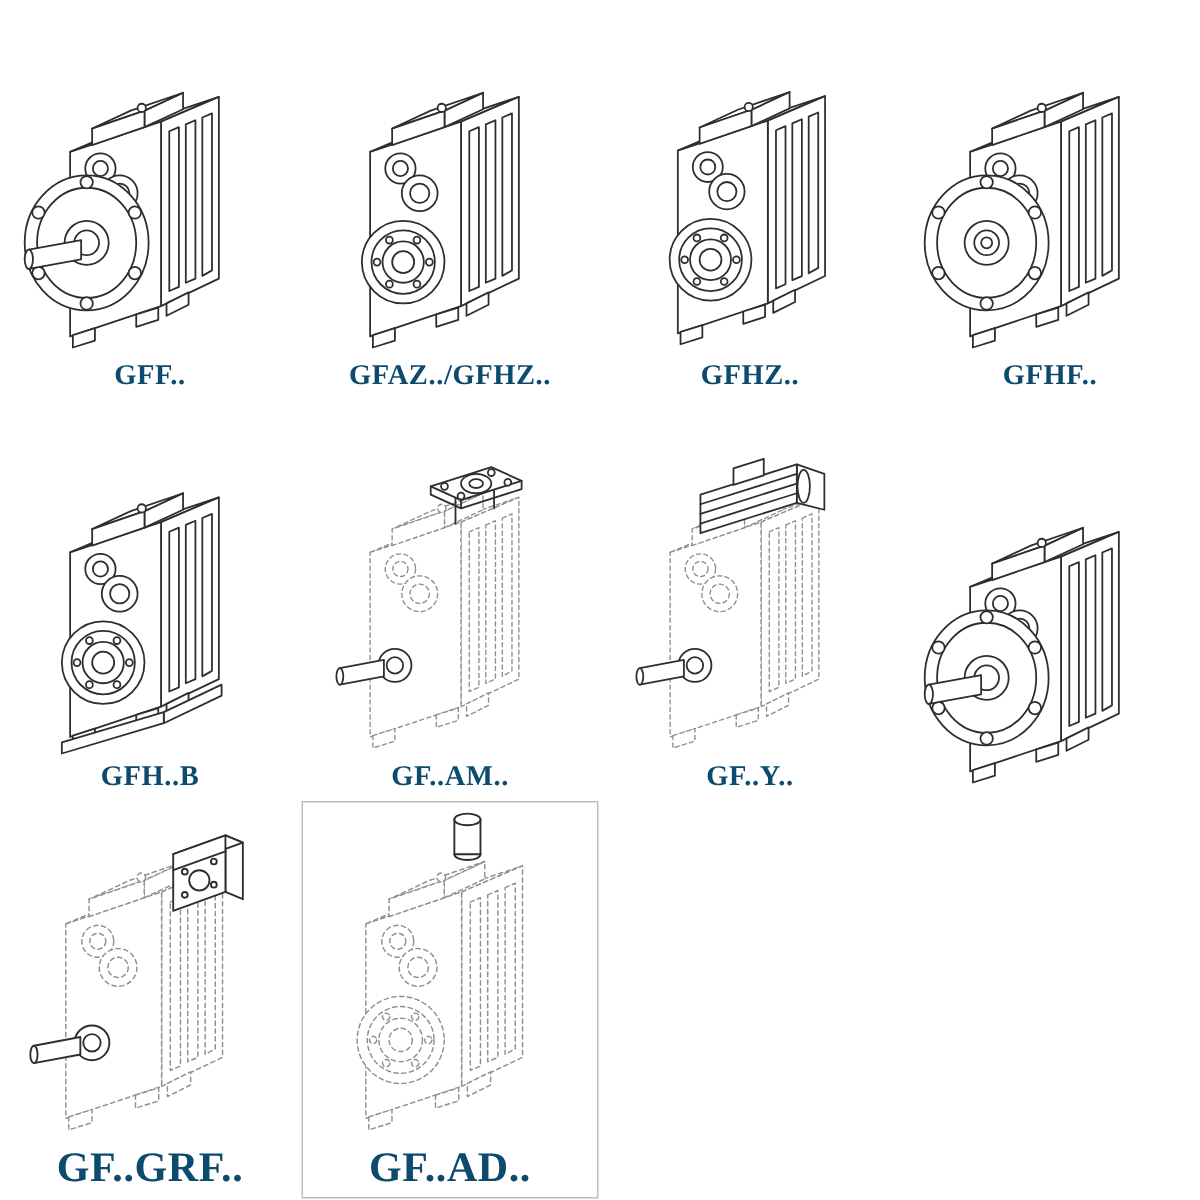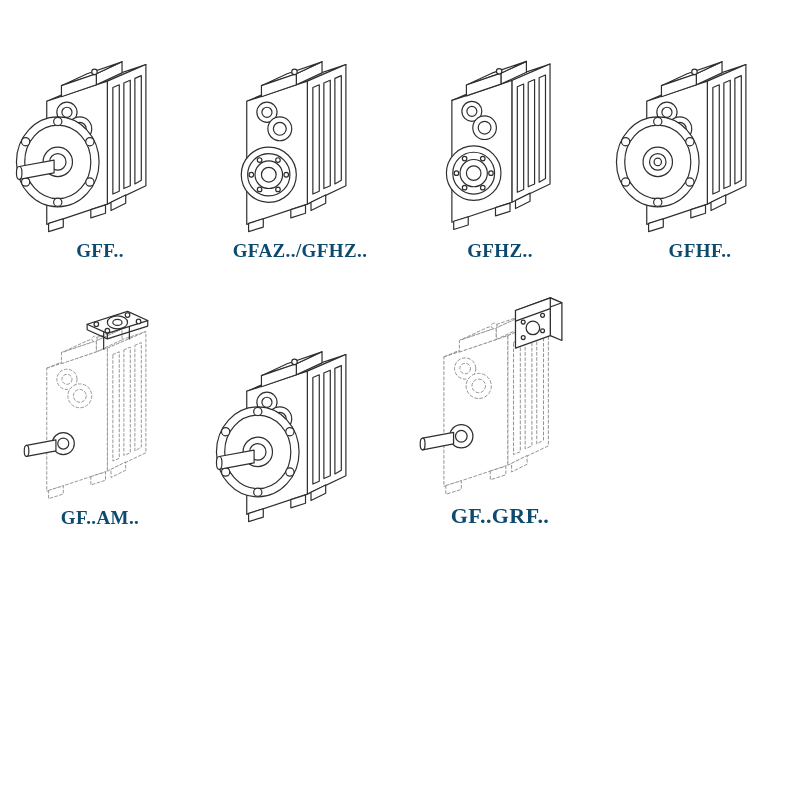--- a/index.html
+++ b/index.html
@@ -31,21 +31,21 @@
   .ink { stroke: #2e2e2e; fill: #ffffff; stroke-width: 1.3; }
   figcaption {
     font-weight: bold;
     font-size: 19px;
     letter-spacing: 0.4px;
     color: #0c4a6e;
     margin-top: 1px;
     white-space: nowrap;
     line-height: 1.2;
   }
-  .label-lg { font-size: 22px; }
+  .label-lg { font-size: 28px; }
   .boxed { outline: 1px solid #bdbdbd; outline-offset: -2px; }
 </style>
 </head>
 <body>
 
 <svg width="0" height="0" style="position:absolute" aria-hidden="true">
 <defs>
 
   <g id="gb-body">
     <polygon points="42,94 108,72 150,54 84,76"></polygon>
@@ -247,37 +247,55 @@
   </figure>
 
   <figure class="cell">
     <svg class="drawing" viewBox="0 0 200 244" aria-label="helical-gearbox-hollow-shaft-output-flange-drawing">
       <use href="#v-flange-hollow" class="ink"></use>
     </svg>
     <figcaption>GFHF..</figcaption>
   </figure>
 
 
+  <figure class="cell">
+    <svg class="drawing" viewBox="0 0 200 244" aria-label="helical-gearbox-hollow-shaft-foot-base-drawing">
+      <use href="#v-hollow-base" class="ink"></use>
+    </svg>
+    <figcaption>GFH..B</figcaption>
+  </figure>
 
   <figure class="cell">
     <svg class="drawing" viewBox="0 0 200 244" aria-label="helical-gearbox-phantom-iec-adapter-flange-drawing">
       <use href="#v-am"></use>
     </svg>
     <figcaption>GF..AM..</figcaption>
   </figure>
 
+  <figure class="cell">
+    <svg class="drawing" viewBox="0 0 200 244" aria-label="helical-gearbox-phantom-mounted-motor-drawing">
+      <use href="#v-y"></use>
+    </svg>
+    <figcaption>GF..Y..</figcaption>
+  </figure>
 
   <figure class="cell">
     <svg class="drawing" viewBox="0 0 200 244" aria-label="helical-gearbox-output-flange-solid-shaft-drawing">
       <use href="#v-flange-shaft" class="ink"></use>
     </svg>
   </figure>
 
 
   <figure class="cell">
     <svg class="drawing drawing-lg" viewBox="0 0 200 244" aria-label="helical-gearbox-phantom-input-adapter-block-drawing">
       <use href="#v-grf"></use>
     </svg>
     <figcaption class="label-lg">GF..GRF..</figcaption>
   </figure>
 
+  <figure class="cell boxed">
+    <svg class="drawing drawing-lg" viewBox="0 0 200 244" aria-label="helical-gearbox-phantom-input-shaft-adapter-drawing">
+      <use href="#v-ad"></use>
+    </svg>
+    <figcaption class="label-lg">GF..AD..</figcaption>
+  </figure>
 
 </div>
 
 </body></html>

